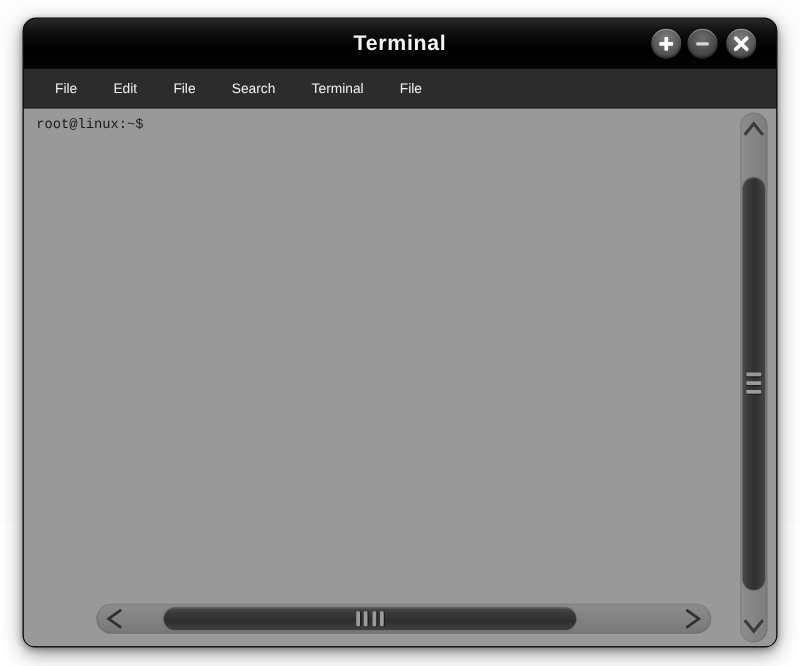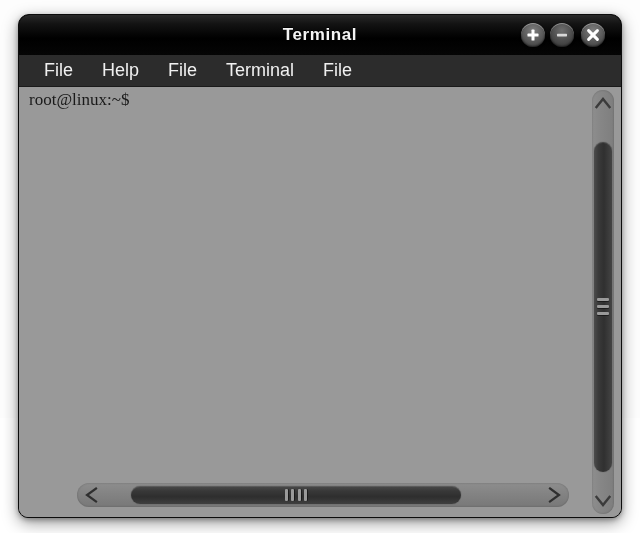--- a/index.html
+++ b/index.html
@@ -85,21 +85,21 @@
     height: 32px;
     background: #2c2c2c;
     border-bottom: 1px solid #1a1a1a;
     display: flex;
     align-items: center;
     padding-left: 14px;
     box-sizing: border-box;
   }
   .menu-item {
     color: #f0f0f0;
-    font-size: 18px;
+    font-size: 11px;
     padding: 4px 11px;
     margin-right: 7px;
     border-radius: 3px;
     cursor: default;
     white-space: nowrap;
   }
 
   
   #body-area {
     position: relative;
@@ -115,22 +115,22 @@
     right: 38px;
     bottom: 42px;
     background: #999999;
     padding: 6px 0 0 10px;
     box-sizing: border-box;
     overflow: hidden;
     cursor: text;
   }
   #prompt-line {
     color: #1a1a1a;
-    font-family: Liberation Serif, serif;
-    font-size: 17px;
+    font-family: Liberation Mono, monospace;
+    font-size: 11px;
     line-height: 14px;
     white-space: pre;
   }
 
   
   #vscroll {
     position: absolute;
     right: 0;
     top: 0;
     bottom: 0;
@@ -281,22 +281,23 @@
           <g stroke="#ffffff" stroke-width="3" stroke-linecap="round">
             <line x1="7.6" y1="7.6" x2="16.4" y2="16.4"></line>
             <line x1="16.4" y1="7.6" x2="7.6" y2="16.4"></line>
           </g>
         </svg>
       </div>
     </div>
 
     <div id="menubar">
       <div class="menu-item">File</div>
-      <div class="menu-item">Help</div>
+      <div class="menu-item">Edit</div>
       <div class="menu-item">File</div>
+      <div class="menu-item">Search</div>
       <div class="menu-item">Terminal</div>
       <div class="menu-item">File</div>
     </div>
 
     <div id="body-area">
 
       <div id="terminal-canvas">
         <div id="prompt-line">root@linux:~$</div>
       </div>
 

